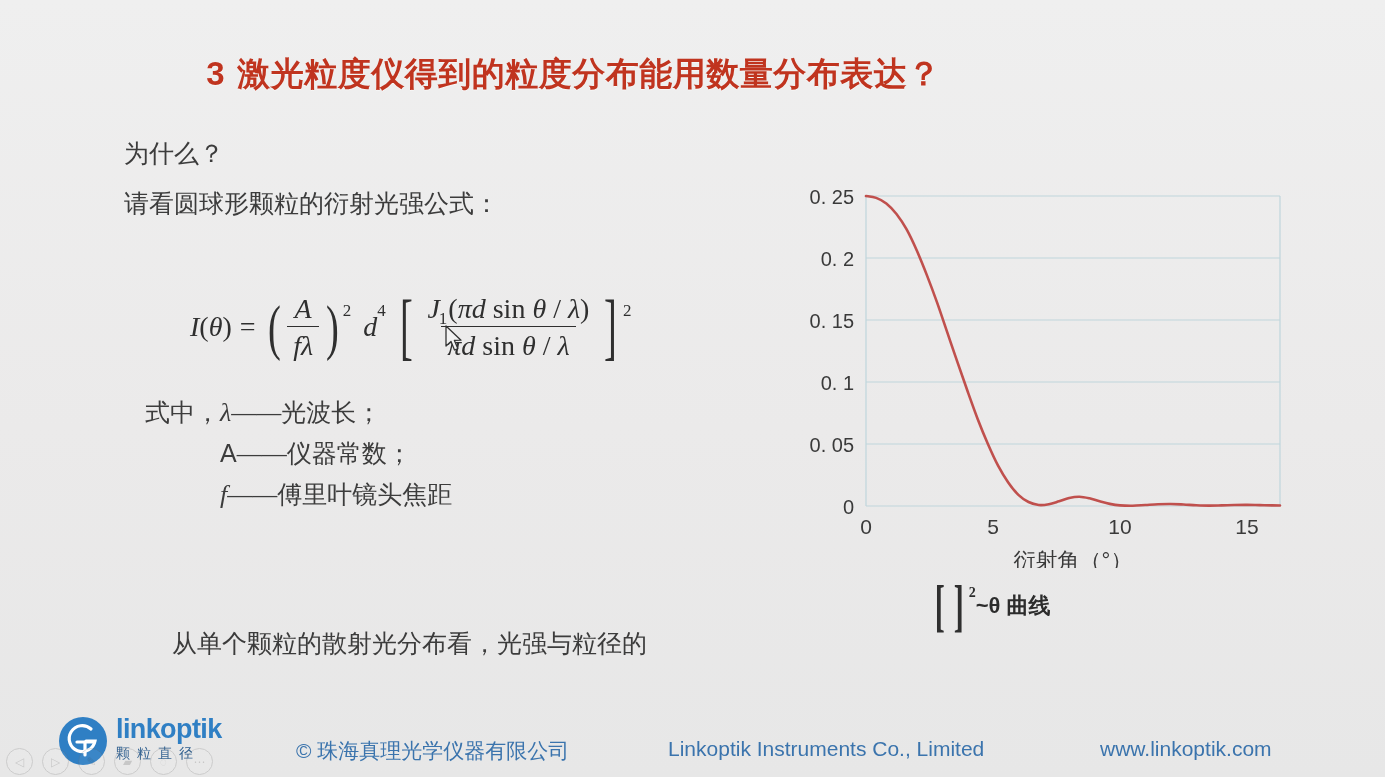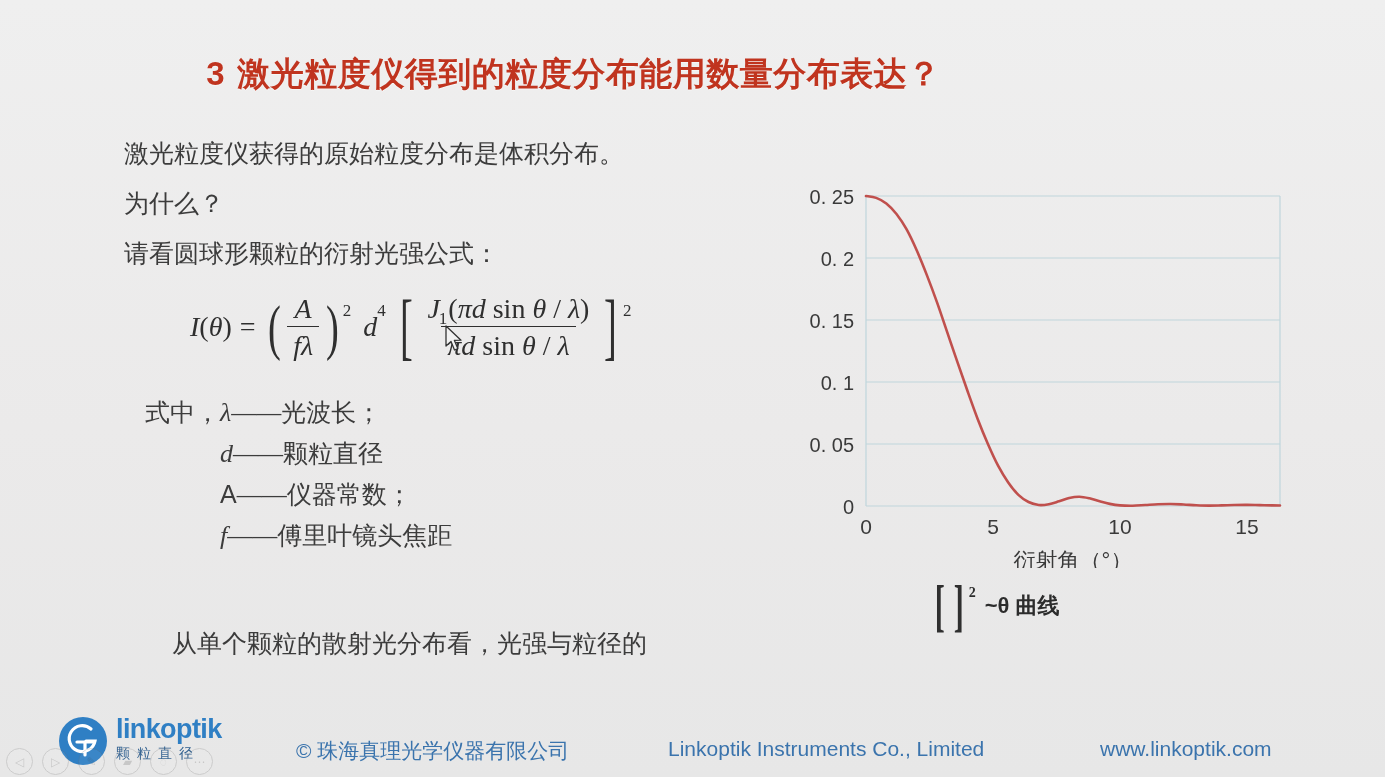--- a/index.html
+++ b/index.html
@@ -171,21 +171,20 @@
     align-items: center;
     white-space: nowrap;
   }
   .chart-caption .brack-big { font-size: 58px; line-height: 0.70; }
   .chart-caption .sup { font-size: 14px; top: -13px; }
   .chart-caption .sub1 { font-size: 13px; top: 5px; }
   .chart-caption .tail {
     font-family: "Liberation Sans", sans-serif;
     font-size: 22px;
     font-weight: bold;
-    margin-left: 9px;
   }
 
   
   #footer {
     position: absolute;
     left: 0;
     top: 712px;
     width: 1385px;
     height: 65px;
   }
@@ -260,21 +259,20 @@
 </head>
 <body>
 
 <div id="slide">
 
   <div class="slide-title">
     <span class="tnum">3</span><span>激光粒度仪得到的粒度分布能用数量分布表达？</span>
   </div>
 
   <div class="body-col">
-    <div class="para">激光粒度仪获得的原始粒度分布是体积分布。</div>
     <div class="para">为什么？</div>
     <div class="para">请看圆球形颗粒的衍射光强公式：</div>
   </div>
 
   <div class="formula-main">
     <span class="it">I</span>
       <span class="up">(</span>
       <span class="it">θ</span>
       <span class="up">)</span>
     <span class="up" style="margin:0 8px;">=</span>
@@ -301,23 +299,20 @@
         <span class="den"><span class="it">πd</span> <span class="up">sin</span> <span class="it">θ</span><span class="up"> / </span><span class="it">λ</span></span>
       </span>
       <span class="brack-big">]</span>
         <span class="sup">2</span>
     </span>
   </div>
 
   <div class="defs">
     <div class="def-row">
       <span class="cn def-lead">式中，</span><span class="sym">λ</span><span class="cn">——</span><span class="cn">光波长；</span>
-    </div>
-    <div class="def-row">
-      <span class="def-indent"></span><span class="sym">d</span><span class="cn">——</span><span class="cn">颗粒直径</span>
     </div>
     <div class="def-row">
       <span class="def-indent"></span><span class="symup">A</span><span class="cn">——</span><span class="cn">仪器常数；</span>
     </div>
     <div class="def-row">
       <span class="def-indent"></span><span class="sym">f</span><span class="cn">——</span><span class="cn">傅里叶镜头焦距</span>
     </div>
   </div>
 
   <div class="closing">

